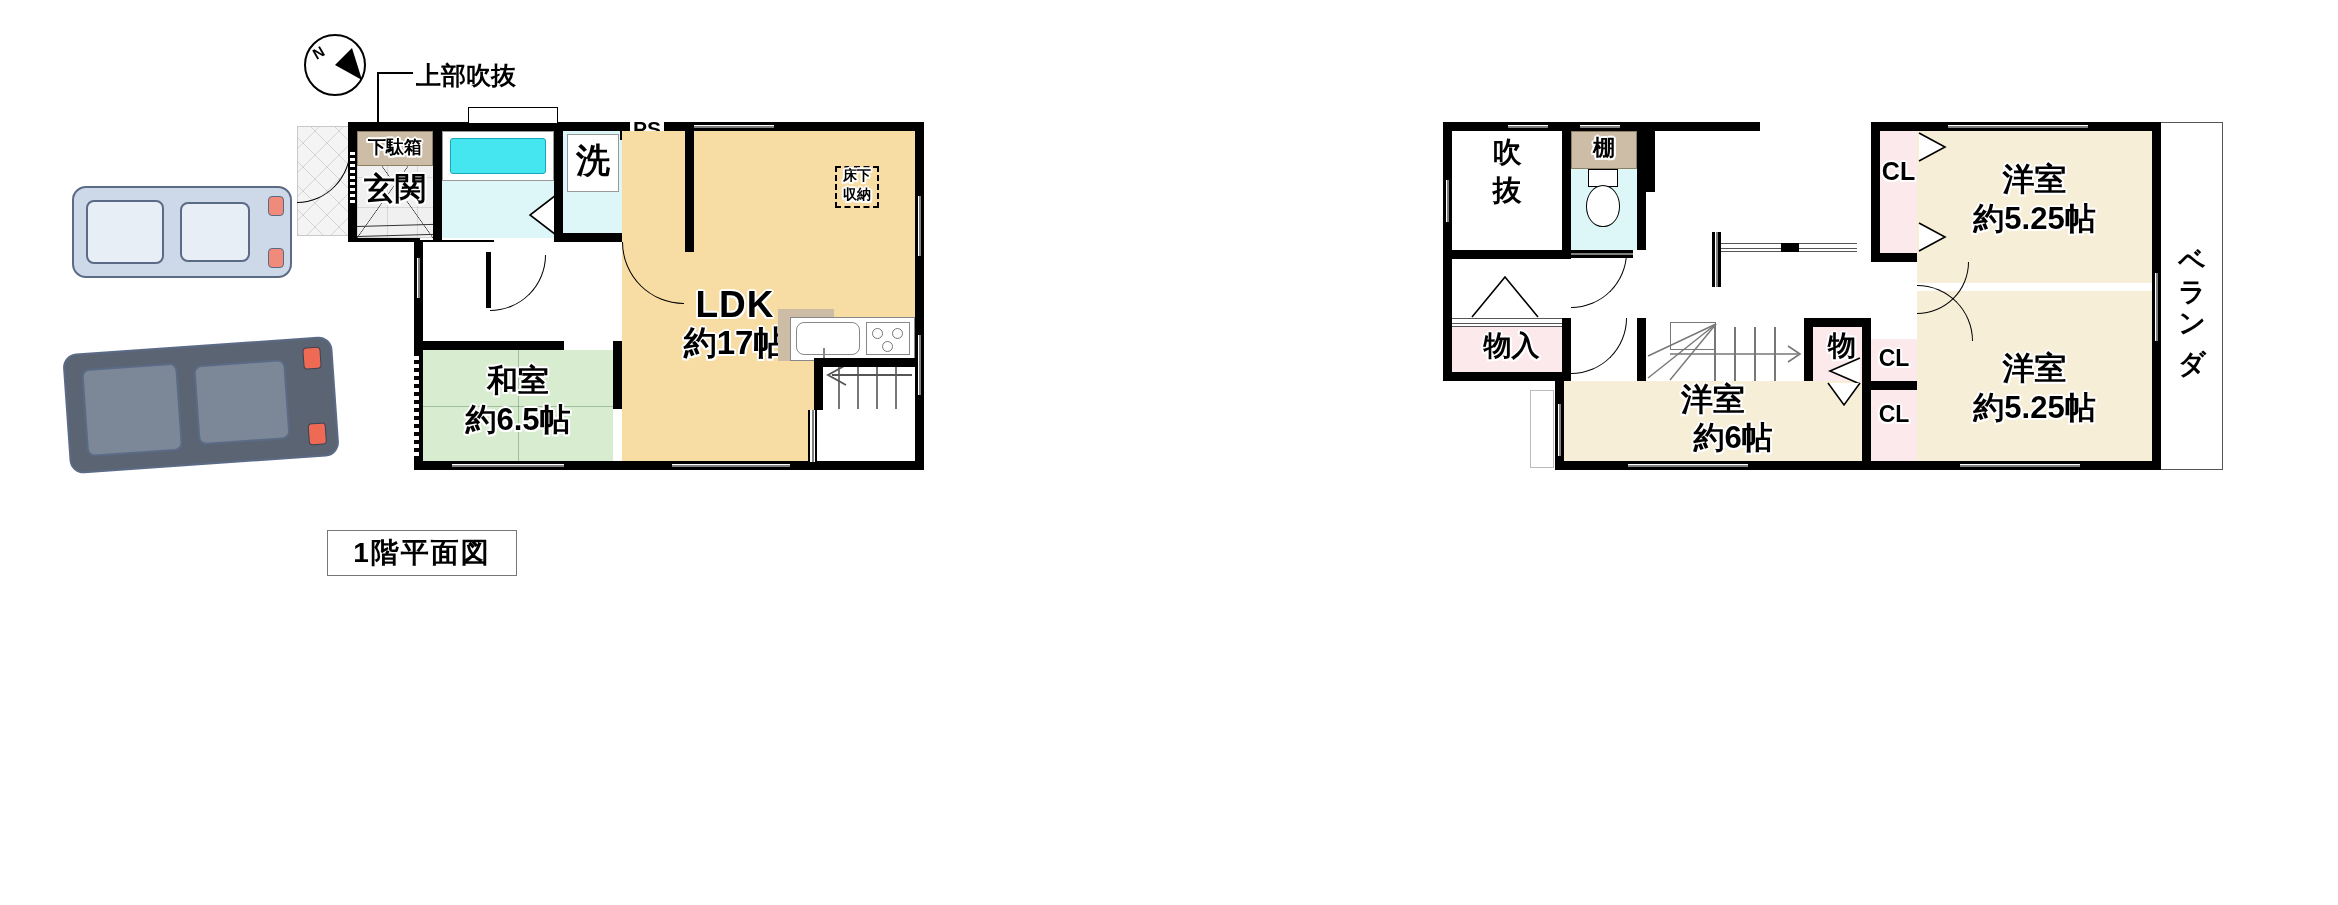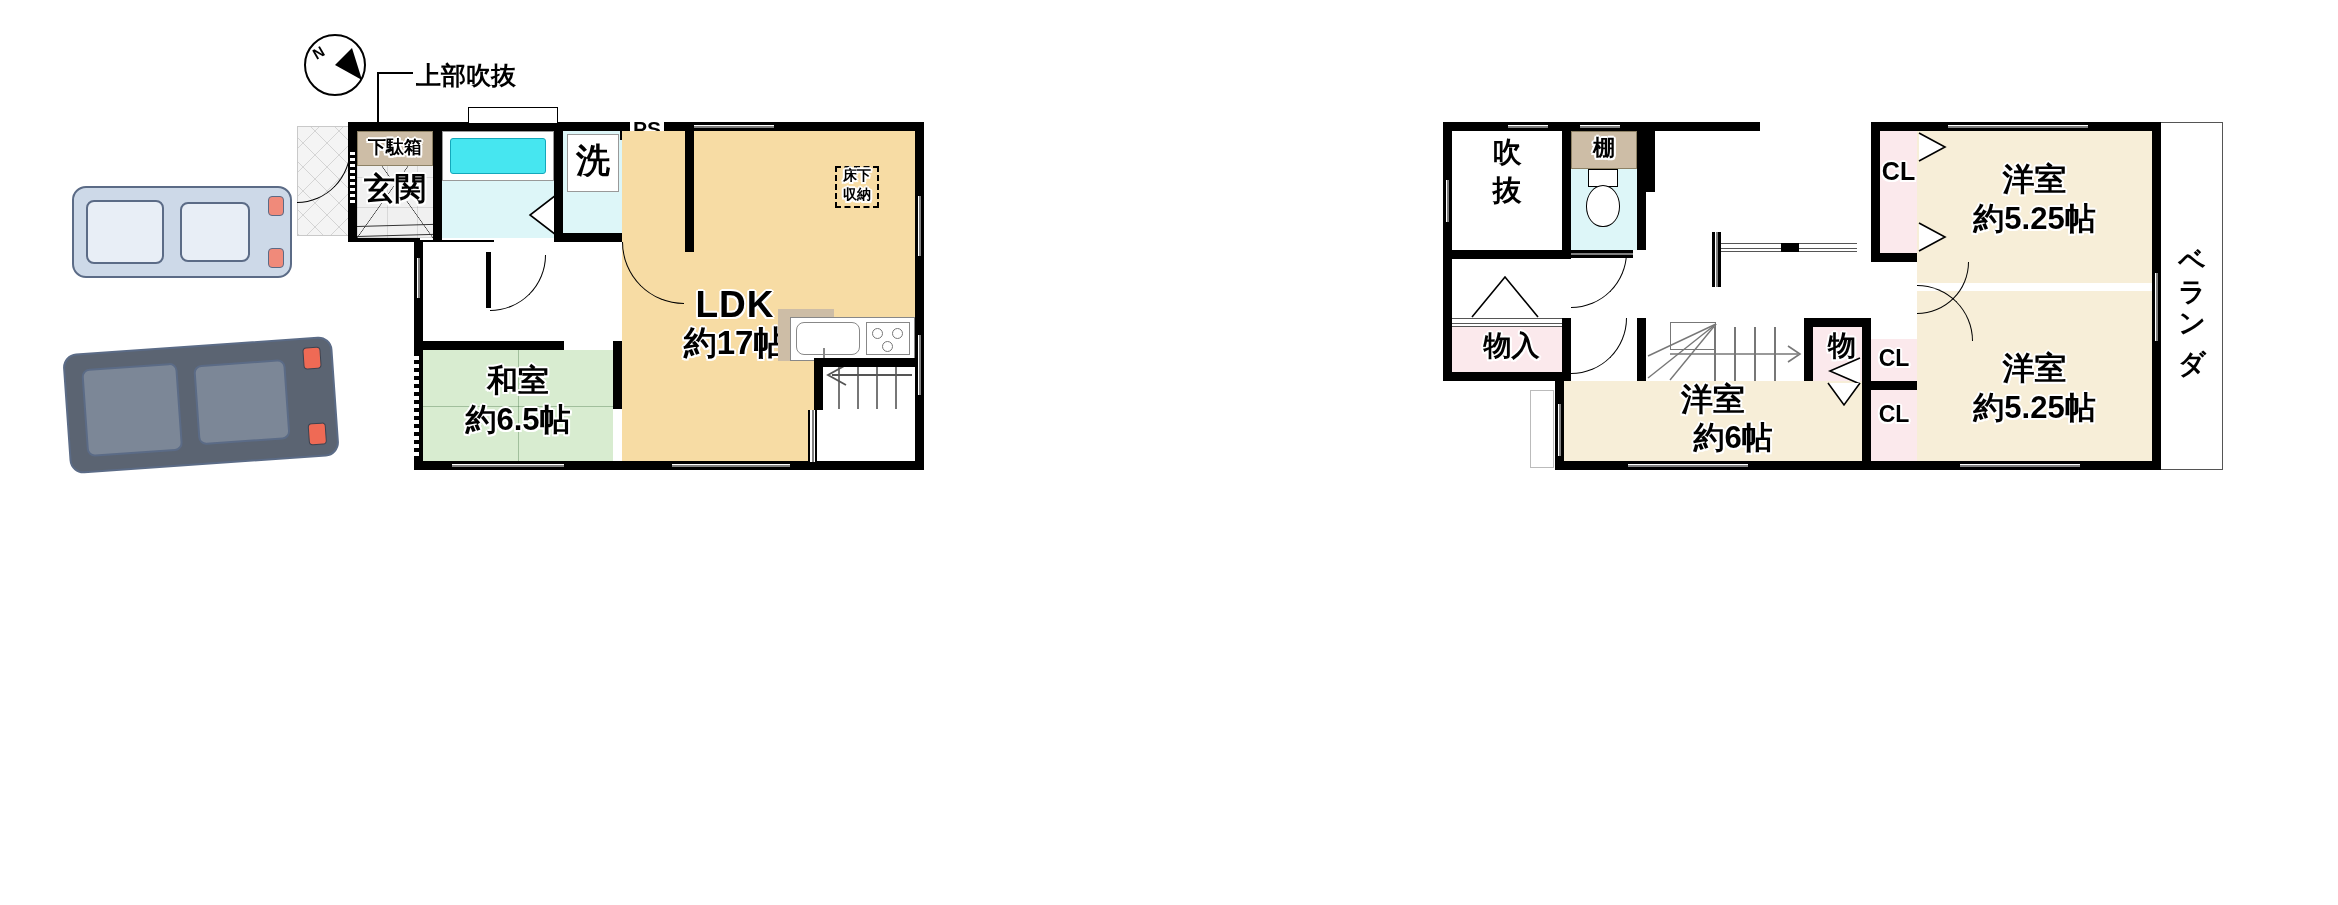--- a/index.html
+++ b/index.html
@@ -251,20 +251,23 @@
     <div class="abs wall" style="left:814px; top:358px; width:101px; height:9px;"></div>
     <div class="abs wall" style="left:814px; top:358px; width:9px; height:52px;"></div>
     <div class="abs win-v mid" style="left:808px; top:410px; width:9px; height:52px; background:#fff; border-left:2.5px solid #000; border-right:2.5px solid #000;"></div>
 
     <div class="abs door-arc arc-bl" style="left:622px; top:242px; width:62px; height:62px;"></div>
     <div class="abs wall" style="left:685px; top:122px; width:9px; height:120px;"></div>
     <div class="abs wall" style="left:685px; top:242px; width:9px; height:10px;"></div>
 
     <div class="abs" style="left:468px; top:107px; width:90px; height:17px; border:1.6px solid #000; background:#fff;"></div>
 
+    <div class="abs plaque" style="left:327px; top:530px; width:190px; height:46px; font-size:28px;">
+      <span>1階平面図</span>
+    </div>
   </div>
 
   <div class="abs" style="left:72px; top:186px; width:220px; height:92px;">
     <div class="abs car-body" style="left:0; top:0; width:220px; height:92px; background:#cdd9e8;"></div>
     <div class="abs car-win" style="left:14px; top:14px; width:78px; height:64px; background:#e8eef6;"></div>
     <div class="abs car-win" style="left:108px; top:16px; width:70px; height:60px; background:#e8eef6;"></div>
     <div class="abs" style="left:196px; top:10px; width:16px; height:20px; background:#f08a7a; border:1.6px solid #5b6b86; border-radius:4px;"></div>
     <div class="abs" style="left:196px; top:62px; width:16px; height:20px; background:#f08a7a; border:1.6px solid #5b6b86; border-radius:4px;"></div>
   </div>
 

